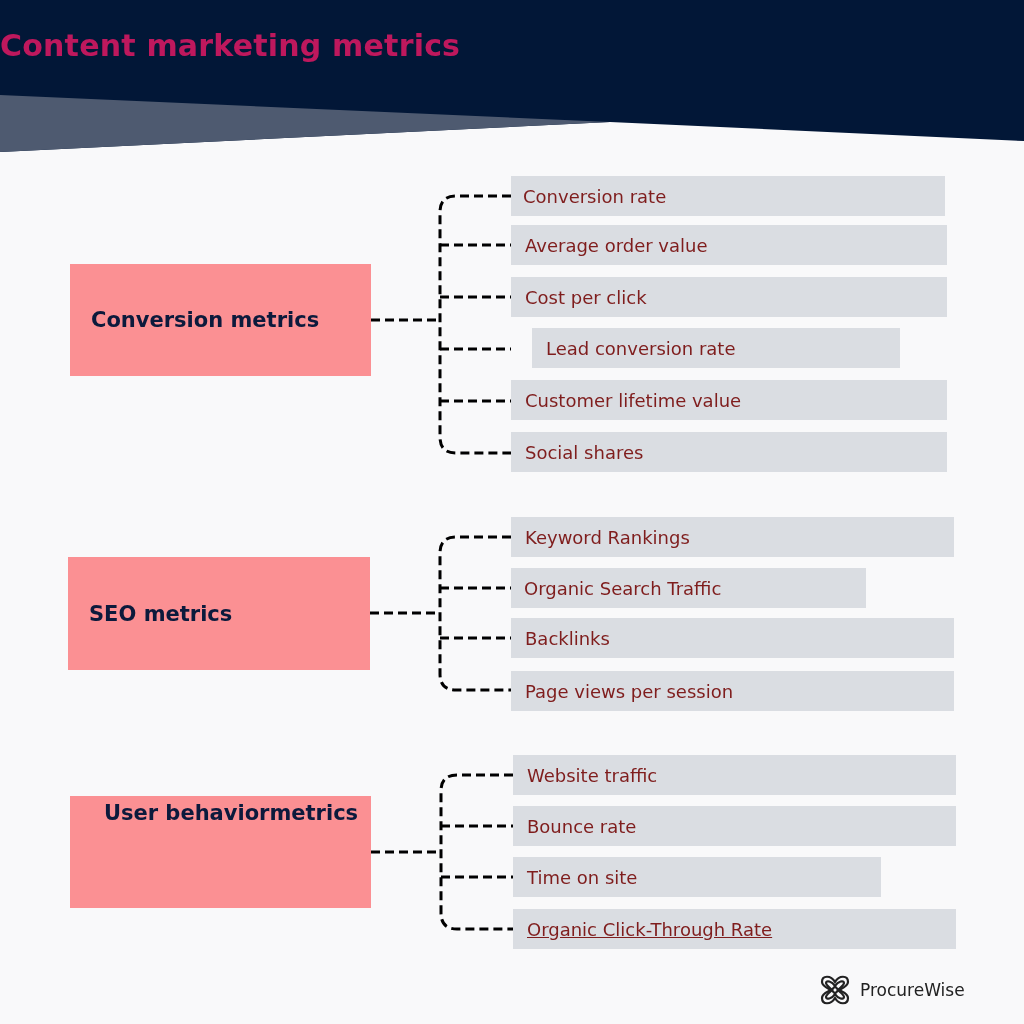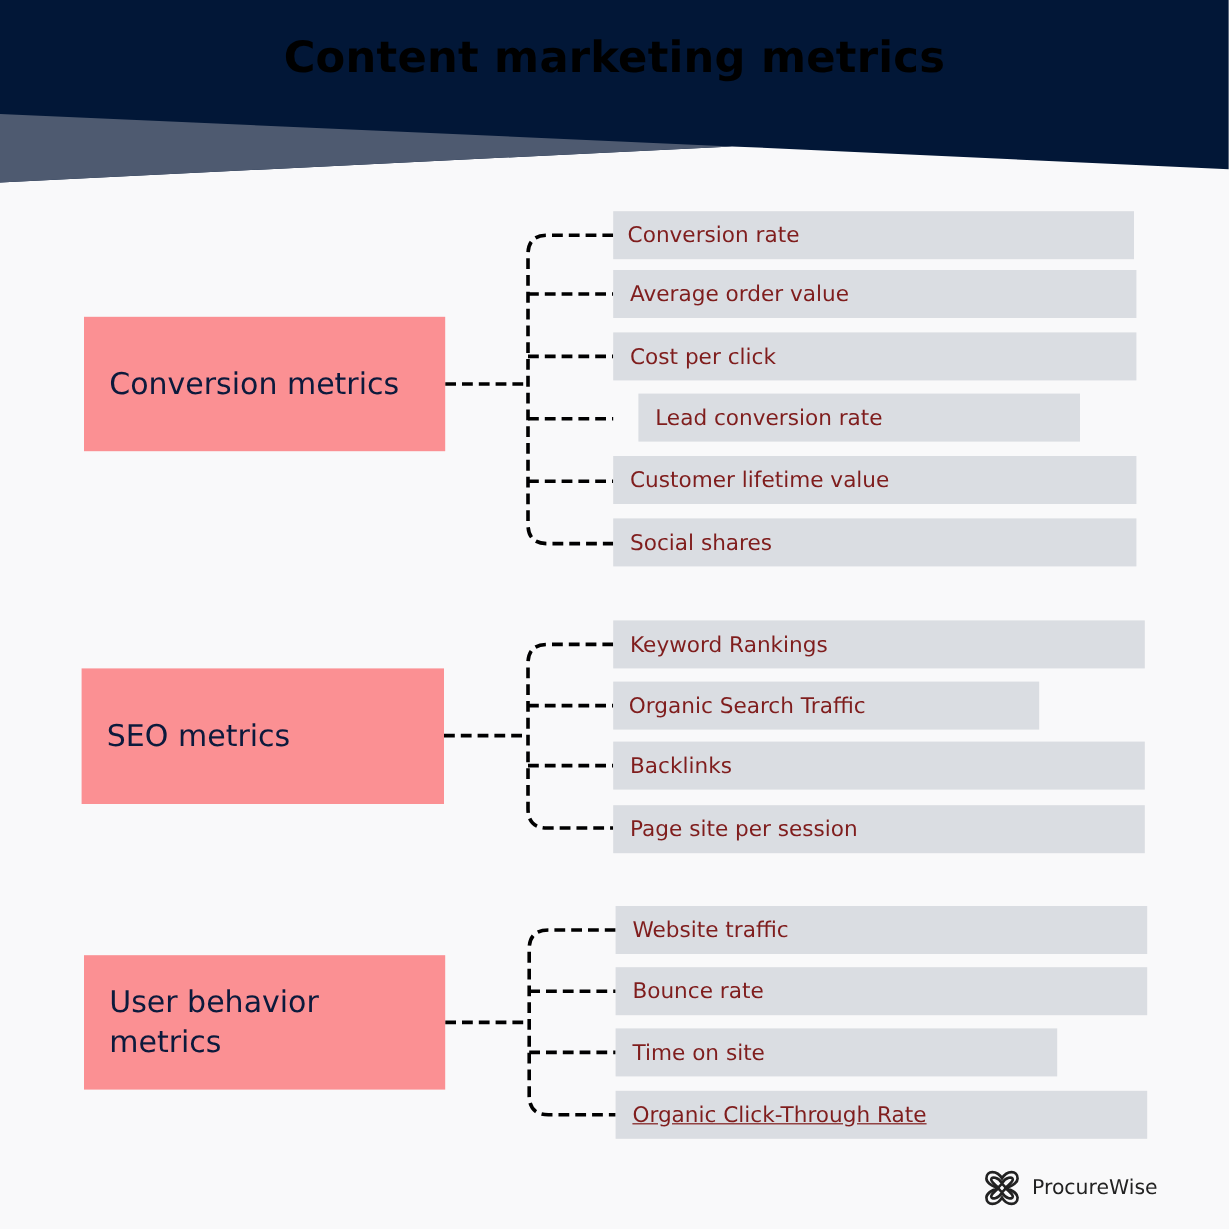--- a/index.html
+++ b/index.html
@@ -3,29 +3,29 @@
   <meta charset="utf-8">
   <style>
     html, body { margin: 0; padding: 0; }
     body {
       width: 1024px; height: 1024px; position: relative; overflow: hidden;
       background: #f9f9fa;
       font-family: "Liberation Sans", "DejaVu Sans", sans-serif;
     }
     .header-svg { position: absolute; left: 0; top: 0; width: 1024px; height: 160px; }
     .title {
-      position: absolute; left: 0; top: 28px; width: 1024px; text-align: center;
-      color: #000000; font-weight: 700; font-size: 36px; letter-spacing: 0.2px;
+      position: absolute; left: 0; top: 28px; width: 1024px; 
+      color: #be185d; font-weight: 700; font-size: 30px; letter-spacing: 0.2px;
       font-family: "DejaVu Sans", sans-serif;
     }
     .connectors { position: absolute; left: 0; top: 0; width: 1024px; height: 1024px; }
     .category {
       position: absolute; background: #fb9093; box-sizing: border-box;
       display: flex; align-items: center; padding-left: 21px;
-      color: #0c1a3c; font-weight: 400; font-size: 25px; line-height: 34px;
+      color: #0c1a3c; font-weight: 700; font-size: 21px; line-height: 34px;
       font-family: "DejaVu Sans", sans-serif;
     }
     .item {
       position: absolute; background: #dadde2; height: 40px; box-sizing: border-box;
       display: flex; align-items: center; padding-left: 14px;
       color: #7f1d1d; font-size: 18px;
       font-family: "DejaVu Sans", sans-serif;
     }
     .logo { position: absolute; left: 818px; top: 973px; display: flex; align-items: center; }
     .logo-text {
@@ -67,21 +67,21 @@
     <path d="M441,877 H513"></path>
   </g>
 </svg>
 
 <div class="category" style="left:70px; top:264px; width:301px; height:112px;">
   <span>Conversion metrics</span>
 </div>
 <div class="category" style="left:68px; top:557px; width:302px; height:113px;">
   <span>SEO metrics</span>
 </div>
-<div class="category" style="left:70px; top:796px; width:301px; height:112px; flex-direction:column; align-items:flex-start; justify-content:center;">
+<div class="category" style="left:70px; top:796px; width:301px; height:112px; flex-direction:row; align-items:flex-start; justify-content:center;">
   <span>User behavior</span>
   <span>metrics</span>
 </div>
 
 <div class="item" style="left:511px; top:176px; width:434px; padding-left:12px;">
   <span>Conversion rate</span>
   </div>
 <div class="item" style="left:511px; top:225px; width:436px;">
   <span>Average order value</span>
   </div>
@@ -101,21 +101,21 @@
 <div class="item" style="left:511px; top:517px; width:443px;">
   <span>Keyword Rankings</span>
   </div>
 <div class="item" style="left:511px; top:568px; width:355px; padding-left:13px;">
   <span>Organic Search Traffic</span>
   </div>
 <div class="item" style="left:511px; top:618px; width:443px;">
   <span>Backlinks</span>
   </div>
 <div class="item" style="left:511px; top:671px; width:443px;">
-  <span>Page site per session</span>
+  <span>Page views per session</span>
   </div>
 
 <div class="item" style="left:513px; top:755px; width:443px;">
   <span>Website traffic</span>
   </div>
 <div class="item" style="left:513px; top:806px; width:443px;">
   <span>Bounce rate</span>
   </div>
 <div class="item" style="left:513px; top:857px; width:368px;">
   <span>Time on site</span>

